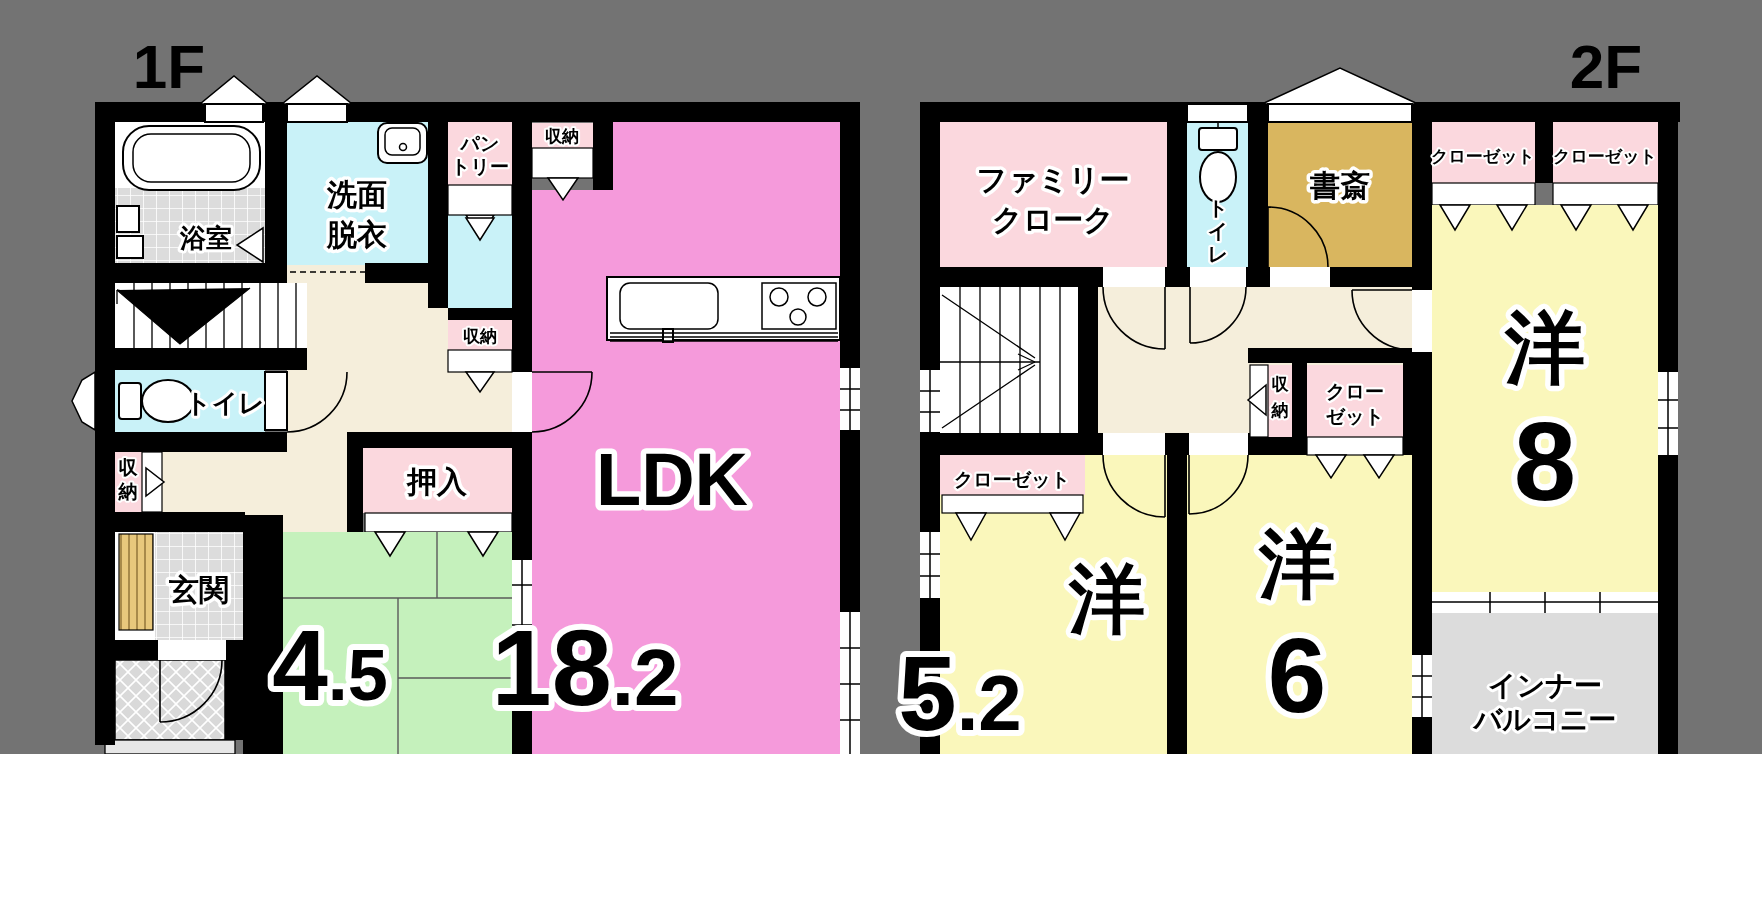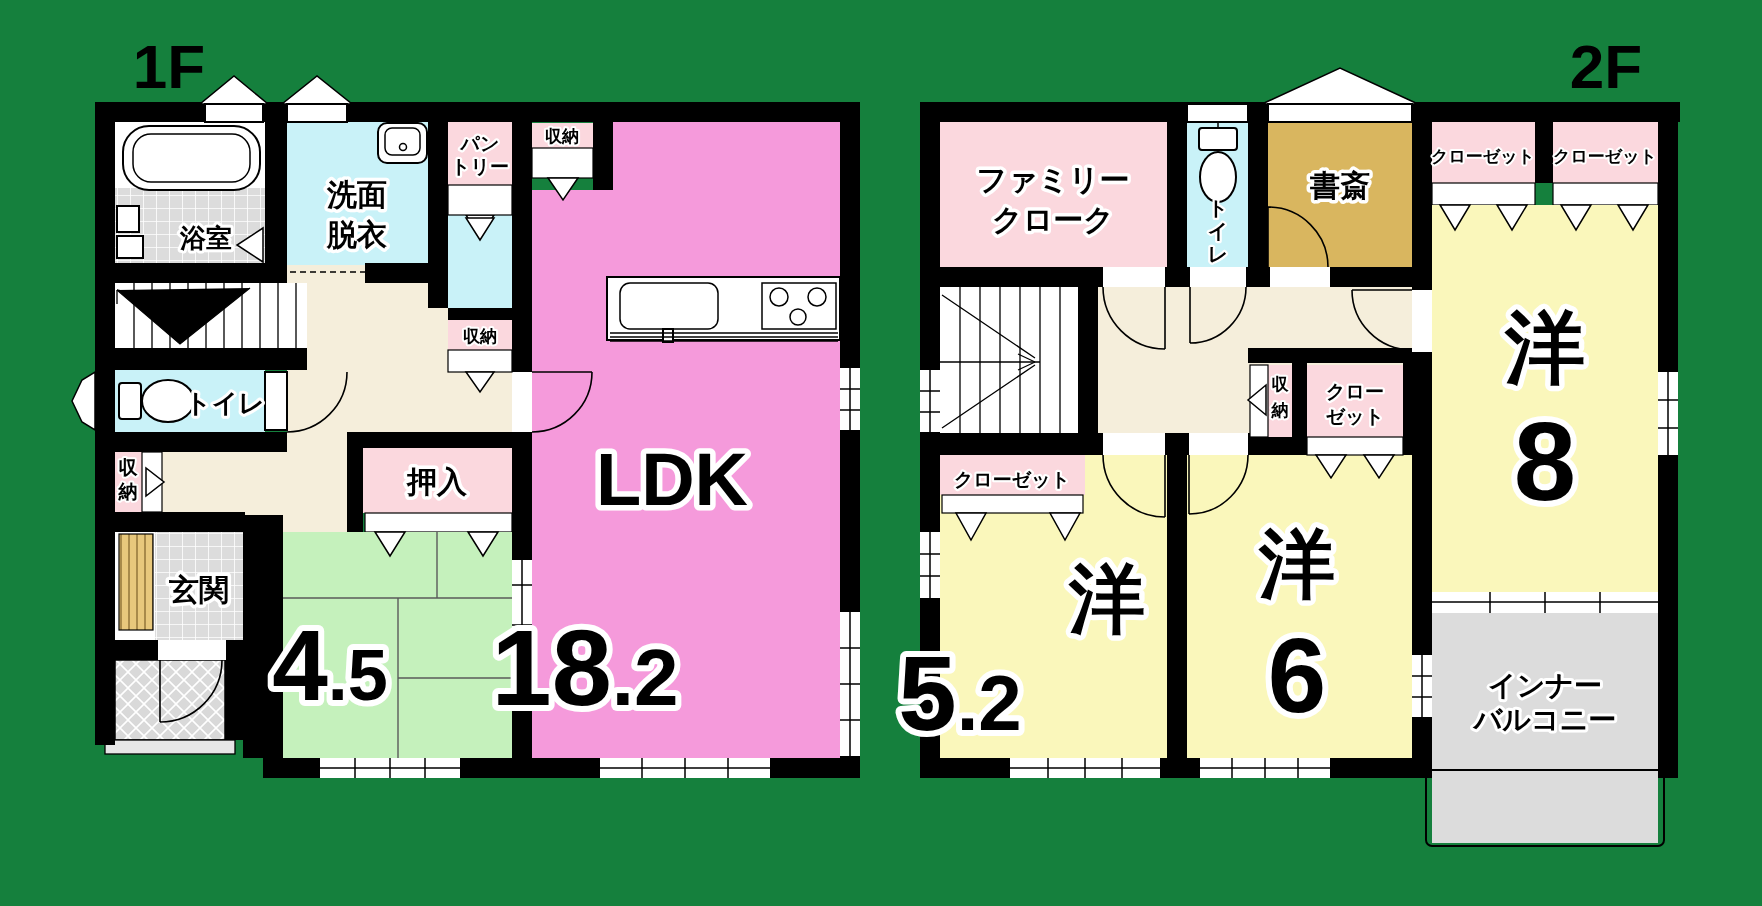--- a/index.html
+++ b/index.html
@@ -1,16 +1,16 @@
 <!DOCTYPE html>
 <html><head>
 <meta charset="utf-8">
 <style>
   html,body{margin:0;padding:0;background:#fff;}
-  .stage{position:relative;width:1762px;height:906px;background:#15803d;overflow:hidden;}
+  .stage{position:relative;width:1762px;height:754px;background:#737373;overflow:hidden;}
   svg{position:absolute;left:0;top:0;}
   .wall{fill:#000000;}
   .lbl{font-family:"Liberation Sans","DejaVu Sans",sans-serif;font-weight:700;fill:#000;
        paint-order:stroke fill;stroke:#ffffff;stroke-linejoin:round;text-anchor:middle;}
   .title{font-family:"Liberation Sans","DejaVu Sans",sans-serif;font-weight:700;fill:#000;text-anchor:middle;}
   .fix{fill:#ffffff;stroke:#000000;stroke-width:2;}
   .thin{stroke:#000000;stroke-width:1.5;fill:none;}
   .arc{stroke:#000000;stroke-width:1.6;fill:none;}
   .v{fill:#ffffff;stroke:#000000;stroke-width:1.5;}
   .winrect{fill:#ffffff;}

